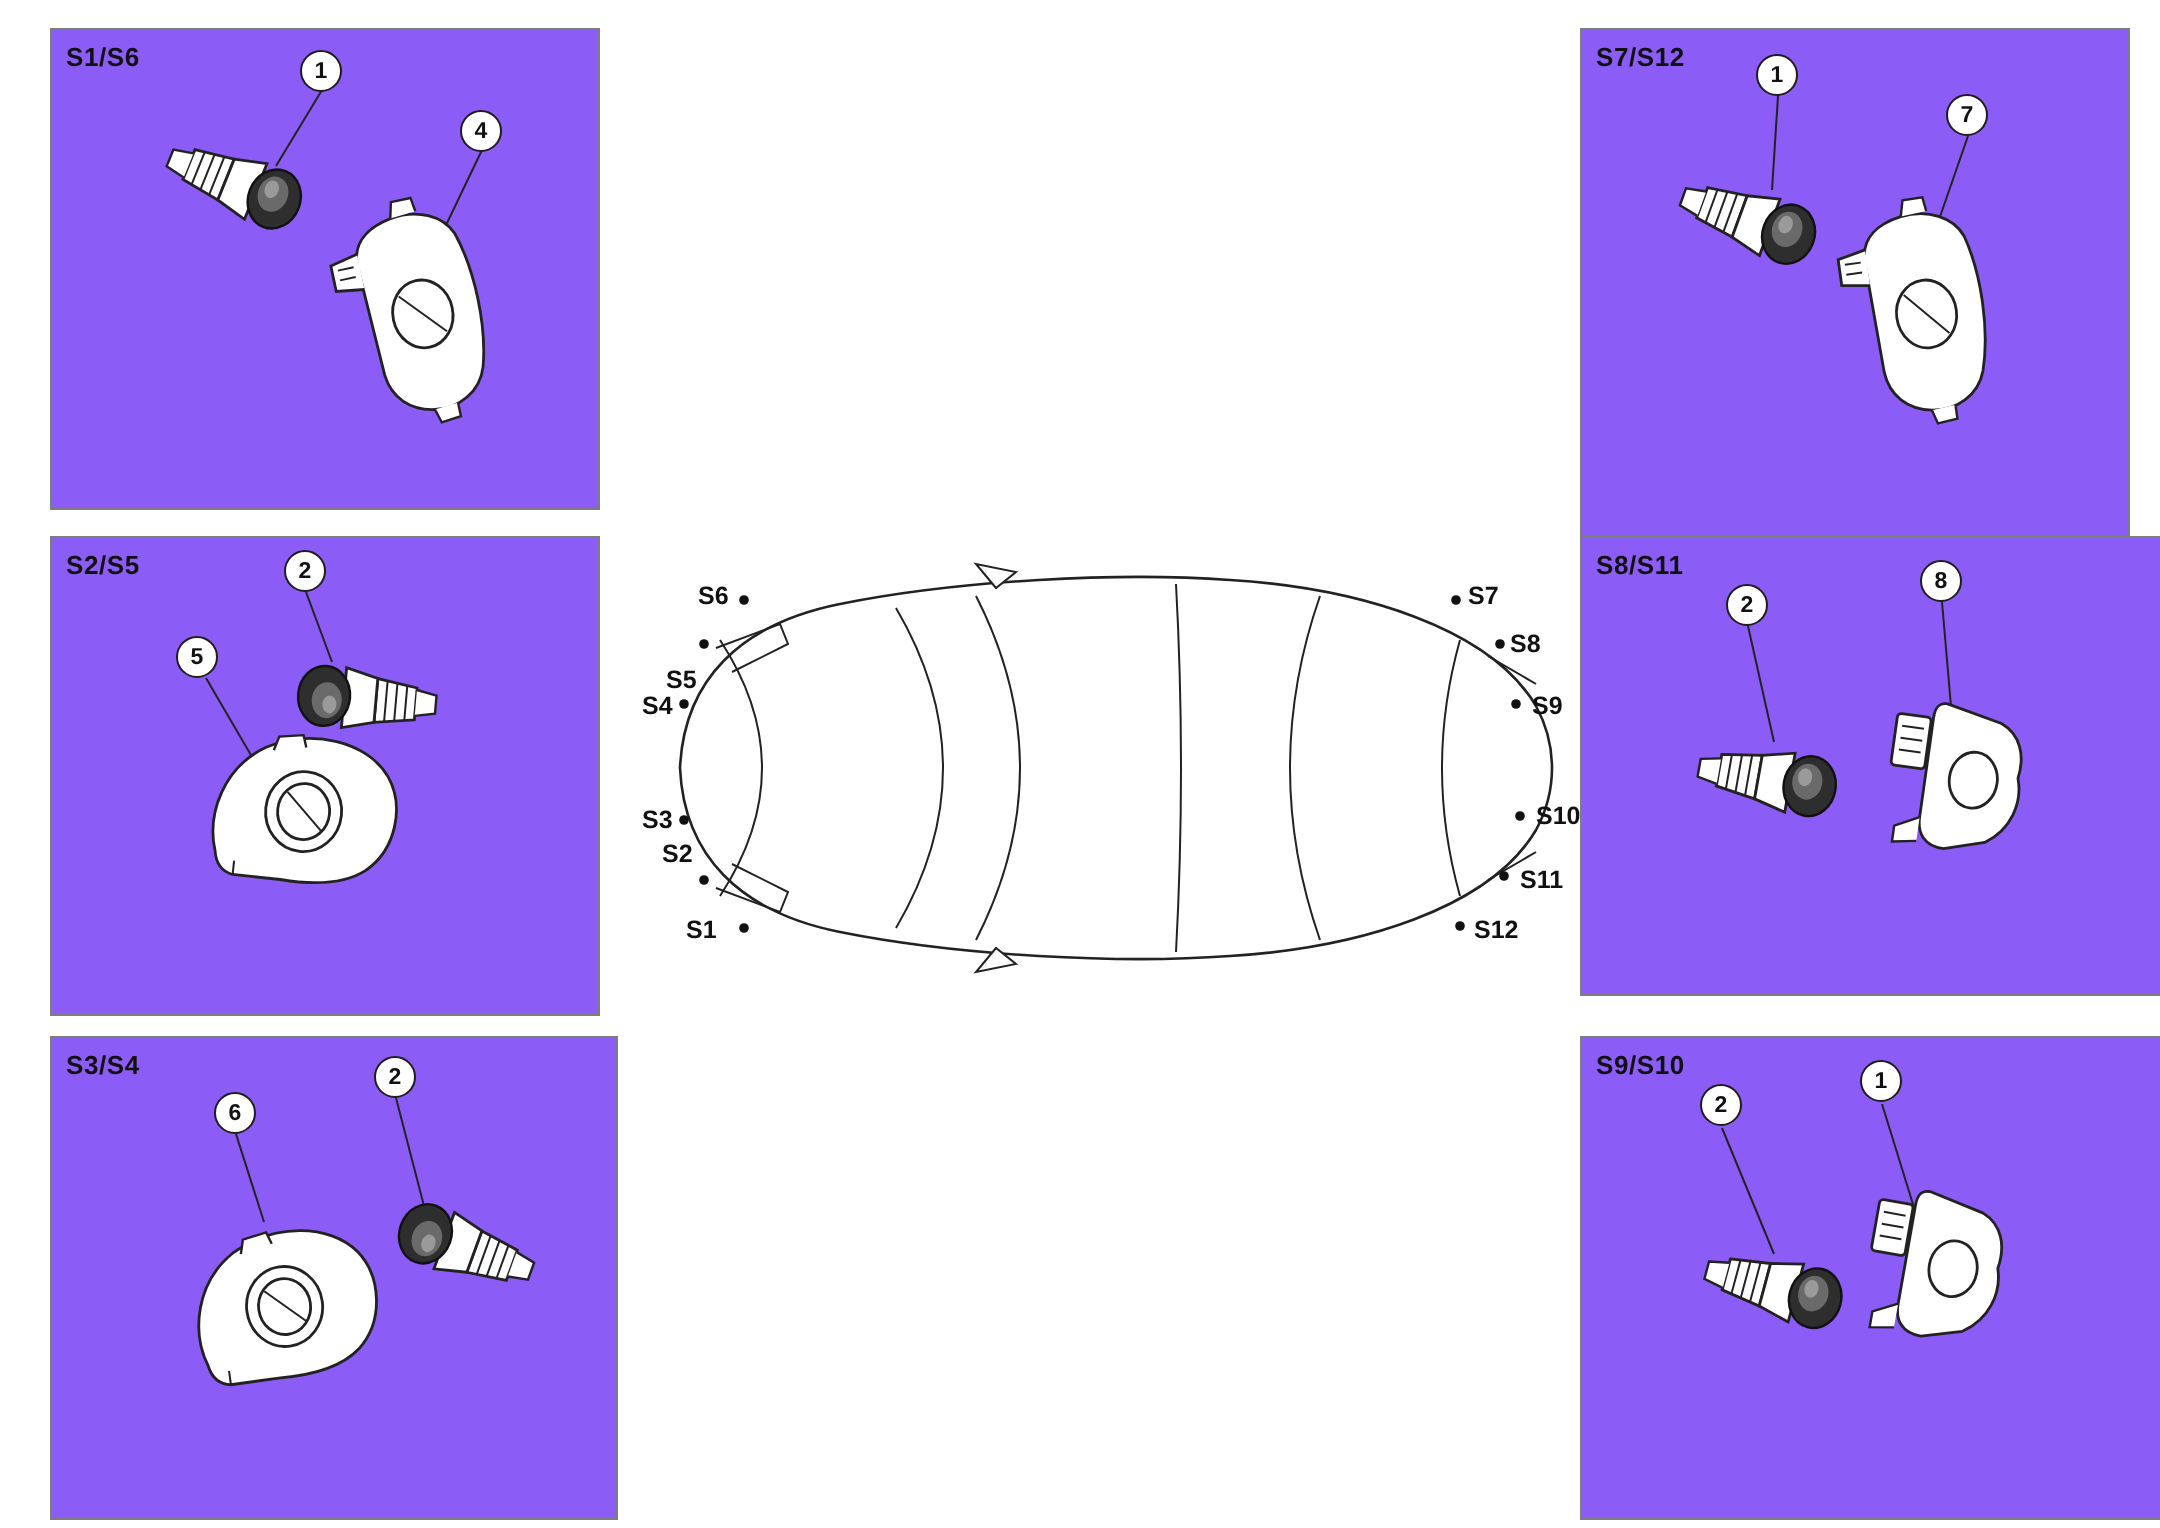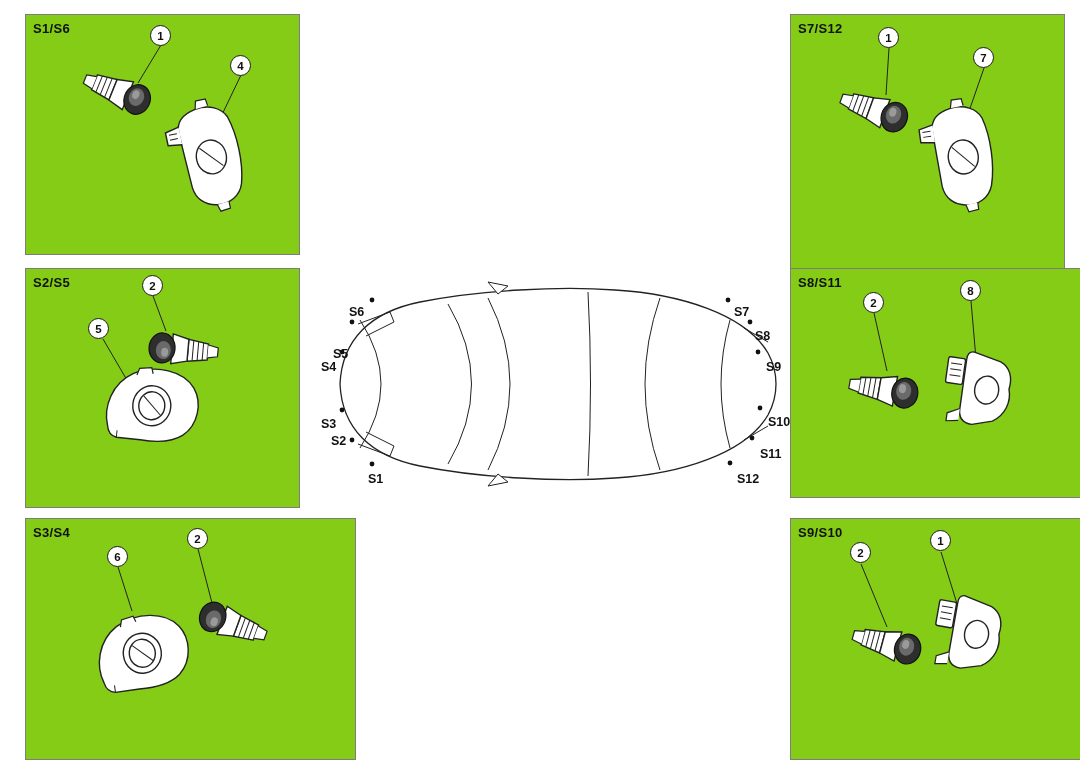--- a/index.html
+++ b/index.html
@@ -1,29 +1,29 @@
 <!DOCTYPE html>
 <html><head>
 <meta charset="utf-8">
 <style>
   * { margin:0; padding:0; box-sizing:border-box; }
   html,body { background:#ffffff; }
   body { font-family:"Liberation Sans", sans-serif; color:#111; }
   #stage { position:relative; width:1080px; height:764px; background:#fff; overflow:hidden; }
 
-  .panel { position:absolute; border:1px solid #7d7d7d; background:#84cc16; }
+  .panel { position:absolute; border:1px solid #7d7d7d; background:#8b5cf6; }
   .panel-label { position:absolute; left:7px; top:6px; font-size:13px; font-weight:bold;
                  letter-spacing:.3px; white-space:nowrap; }
   .art { position:absolute; left:0; top:0; }
 
   .callout { position:absolute; width:21px; height:21px; border:1.4px solid #1d1d1d;
              border-radius:50%; background:#fff; display:flex; align-items:center;
              justify-content:center; font-size:11.5px; font-weight:bold; z-index:3; }
 
-  .car-label { position:absolute; font-size:12.5px; font-weight:bold; z-index:2; white-space:nowrap;margin-top:14px; }
+  .car-label { position:absolute; font-size:12.5px; font-weight:bold; z-index:2; white-space:nowrap; }
 </style>
 </head>
 <body>
 
 <div id="stage">
 
   <svg width="0" height="0" style="position:absolute" aria-hidden="true">
     <defs>
       <g id="sym-sensor">
         <path d="M -34,-8 L -14,-11 L -14,11 L -34,8 Z" fill="#fff" stroke="#222" stroke-width="1.4"></path>
@@ -91,21 +91,21 @@
       <use href="#sym-bracket-cup" transform="translate(128,135) rotate(6)"></use>
     </svg>
     <div class="callout" style="left:116px;top:6px">
         <span>2</span>
       </div>
     <div class="callout" style="left:62px;top:49px">
         <span>5</span>
       </div>
   </div>
 
-  <div class="panel" style="left:25px;top:518px;width:331px;height:242px">
+  <div class="panel" style="left:25px;top:518px;width:284px;height:242px">
     <span class="panel-label">S3/S4</span>
     <svg class="art" width="275" height="242" viewBox="0 0 275 242">
       <line x1="92" y1="48" x2="106" y2="92" stroke="#222" stroke-width="1"></line>
       <line x1="172" y1="30" x2="186" y2="84" stroke="#222" stroke-width="1"></line>
       <use href="#sym-bracket-cup" transform="translate(118,132) rotate(-8)"></use>
       <use href="#sym-sensor" transform="translate(198,102) rotate(200)"></use>
     </svg>
     <div class="callout" style="left:81px;top:27px">
         <span>6</span>
       </div>
@@ -192,21 +192,21 @@
       <circle cx="422" cy="160" r="2.4"></circle>
       <circle cx="400" cy="185" r="2.4"></circle>
     </g>
   </svg>
 
   <span class="car-label" style="left:349px;top:291px">S6</span>
   <span class="car-label" style="left:333px;top:333px">S5</span>
   <span class="car-label" style="left:321px;top:346px">S4</span>
   <span class="car-label" style="left:321px;top:403px">S3</span>
   <span class="car-label" style="left:331px;top:420px">S2</span>
-  <span class="car-label" style="left:368px;top:458px">S1</span>
+  <span class="car-label" style="left:343px;top:458px">S1</span>
   <span class="car-label" style="left:734px;top:291px">S7</span>
   <span class="car-label" style="left:755px;top:315px">S8</span>
   <span class="car-label" style="left:766px;top:346px">S9</span>
   <span class="car-label" style="left:768px;top:401px">S10</span>
   <span class="car-label" style="left:760px;top:433px">S11</span>
   <span class="car-label" style="left:737px;top:458px">S12</span>
 
 </div>
 
 </body></html>

